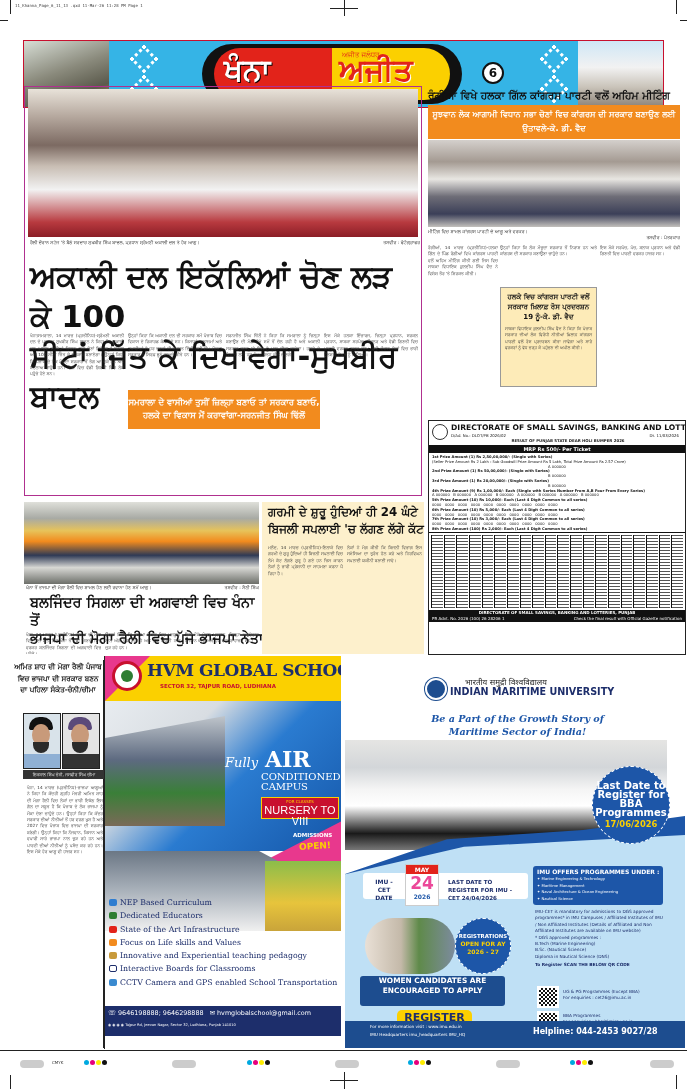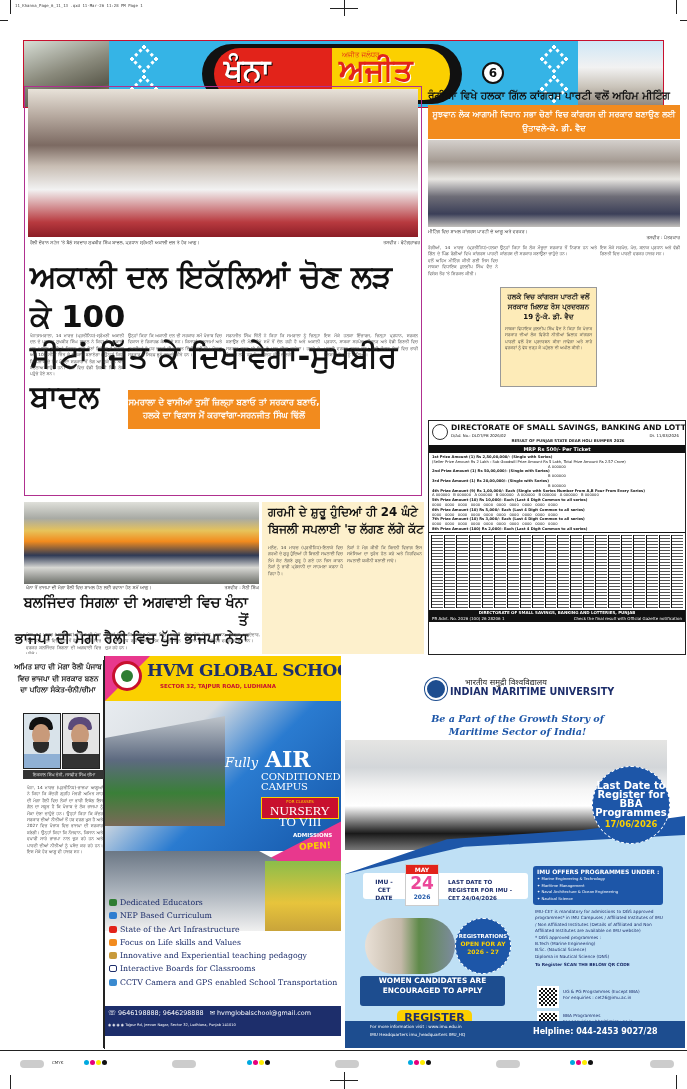--- a/index.html
+++ b/index.html
@@ -35,21 +35,21 @@
 .yellow-box .t{font-size:4.2px;line-height:6.4px;color:#333;padding:0 4px;text-align:justify}
 .lottery{left:428px;top:420px;width:258px;height:235px;border:1px solid #222;background:#fff;overflow:hidden}
 .lot-title{font-size:7.6px;font-weight:bold;line-height:10px;padding:2px 0 0 22px;color:#111;white-space:nowrap}
 .lot-line{font-size:3.9px;line-height:5px;color:#222;padding-left:22px;white-space:nowrap}
 .lot-bar{background:#111;color:#fff;font-size:5px;text-align:center;line-height:8px;font-weight:bold;margin:2px 0}
 .lot-prize{font-size:3.7px;line-height:4.8px;color:#111;padding:0 3px;white-space:nowrap;overflow:hidden}
 .lot-grid{display:grid;grid-template-columns:repeat(20,1fr);gap:1px;padding:2px 2px;border-top:1px solid #111;height:78px}
 .lot-grid span{background:repeating-linear-gradient(180deg,#555 0 1px,#fff 1px 3px);border-left:1px solid #111}
 .lot-foot{background:#111;color:#fff;font-size:4px;line-height:6px;padding:0 3px;white-space:nowrap;overflow:hidden}
 .photo-bjp{left:24px;top:502px;width:235px;height:82px;background:linear-gradient(180deg,#dfe0da 0%,#a8aaa4 20%,#e7c35a 35%,#f28b1e 48%,#2f3a55 65%,#d8d8d4 80%,#6d6f6a 100%)}
-.bjp-head{left:13px;top:593px;width:235px;font-size:14.5px;font-weight:bold;line-height:18px;color:#111;text-align:right}
+.bjp-head{left:30px;top:593px;width:235px;font-size:14.5px;font-weight:bold;line-height:18px;color:#111;text-align:left}
 .heat-box{left:262px;top:502px;width:162px;height:152px;background:#fdf0cc}
 .heat-head{left:268px;top:504px;width:156px;font-size:11.8px;font-weight:bold;line-height:17px;color:#111;}
 .vline{background:#222}
 .left-col-head{left:14px;top:661px;width:88px;font-size:7.2px;font-weight:bold;line-height:11.5px;text-align:center;color:#111}
 .portrait{height:56px;border:1px solid #222;overflow:hidden}
 .portrait .face{position:absolute;left:8px;top:10px;width:18px;height:22px;border-radius:50%;background:#c89a7a}
 .portrait .turban{position:absolute;left:5px;top:3px;width:24px;height:13px;border-radius:12px 12px 3px 3px}
 .portrait .beard{position:absolute;left:9px;top:28px;width:16px;height:11px;border-radius:0 0 8px 8px;background:#2b2b2b}
 .portrait .shirt{position:absolute;left:0;top:40px;width:100%;height:16px}
 .portrait-cap{left:23px;top:770px;width:82px;height:9px;background:#333;color:#fff;font-size:4.2px;line-height:9px;text-align:center}
@@ -61,21 +61,21 @@
 .hvm-logo:after{content:"";position:absolute;left:6px;top:6px;width:12px;height:12px;border-radius:50%;background:#2e7d32}
 .hvm-name{position:absolute;left:42px;top:4px;font-family:"DejaVu Serif",serif;font-size:17px;font-weight:bold;color:#1d2e6b;white-space:nowrap;letter-spacing:-.5px}
 .hvm-addr{position:absolute;left:55px;top:27px;font-size:5.5px;font-weight:bold;color:#c8102e;white-space:nowrap}
 .hvm-blue{position:absolute;left:0;top:45px;width:237px;height:150px;background:linear-gradient(135deg,#e8ecf0 0%,#d8dde2 30%,#2a7bd0 55%,#1556a8 100%)}
 .hvm-photo1{position:absolute;left:0;top:60px;width:120px;height:110px;background:linear-gradient(180deg,#bfc5cb 0%,#5d6a80 40%,#3a7f38 70%,#7a6a58 100%);clip-path:polygon(0 20%,100% 0,100% 100%,0 100%)}
 .hvm-fully{position:absolute;left:120px;top:99px;font-family:"DejaVu Serif",serif;font-style:italic;font-size:13px;color:#fff}
 .hvm-air{position:absolute;left:160px;top:90px;font-family:"DejaVu Serif",serif;font-size:22px;font-weight:bold;color:#fff}
 .hvm-cond{position:absolute;left:156px;top:116px;font-family:"DejaVu Serif",serif;font-size:10px;color:#fff;line-height:10px;white-space:nowrap}
 .hvm-classes{position:absolute;left:156px;top:141px;width:78px;height:22px;background:#c8102e;border:1px solid #fbd000;text-align:center;color:#fff}
 .hvm-classes .a{font-size:4px;line-height:7px;color:#fbd000}
-.hvm-classes .b{font-family:Liberation Serif, serif;font-size:13px;line-height:11px}
+.hvm-classes .b{font-family:Liberation Sans, sans-serif;font-size:11px;line-height:11px}
 .hvm-pink2{position:absolute;left:120px;top:165px;width:117px;height:60px;background:#e8388d;clip-path:polygon(100% 0,100% 100%,0 100%)}
 .hvm-adm{position:absolute;left:188px;top:176px;font-size:5.5px;font-weight:bold;color:#fff;white-space:nowrap}
 .hvm-open{position:absolute;left:194px;top:185px;font-size:9px;font-weight:bold;color:#fbd000;transform:rotate(-4deg)}
 .hvm-mid{position:absolute;left:0;top:195px;width:237px;height:80px;background:linear-gradient(180deg,#6b7785 0%,#aab2bb 50%,#f0f0f0 100%);clip-path:polygon(0 0,65% 0,100% 55%,100% 100%,0 100%)}
 .hvm-slide{position:absolute;left:160px;top:205px;width:77px;height:70px;background:linear-gradient(180deg,#8bbd4a 0%,#e7c43c 60%,#c9a43a 100%)}
 .hvm-feat{position:absolute;left:4px;top:240px;width:230px}
 .hvm-feat div{font-family:"DejaVu Serif",serif;font-size:7.8px;line-height:13.3px;color:#1d2e6b;white-space:nowrap}
 .hvm-feat .ic{display:inline-block;width:8px;height:7px;margin-right:3px;vertical-align:-1px;border-radius:2px}
 .hvm-contact{position:absolute;left:0;top:350px;width:237px;height:30px;background:#1d2e6b;color:#fff}
 .hvm-contact .p{font-size:6.4px;line-height:14px;padding-left:3px;white-space:nowrap}
@@ -293,22 +293,22 @@
   <div class="hvm-classes">
     <div class="a">FOR CLASSES</div>
     <div class="b">NURSERY TO VIII</div>
   </div>
   <div class="hvm-pink2"></div>
   <div class="hvm-adm">ADMISSIONS</div>
   <div class="hvm-open">OPEN!</div>
   <div class="hvm-mid"></div>
   <div class="hvm-slide"></div>
   <div class="hvm-feat">
+    <div><span class="ic" style="background:#2e7dd0"></span><span>NEP Based Curriculum</span></div>
     <div><span class="ic" style="background:#2e7d32"></span><span>Dedicated Educators</span></div>
-    <div><span class="ic" style="background:#2e7dd0"></span><span>NEP Based Curriculum</span></div>
     <div><span class="ic" style="background:#e2231a"></span><span>State of the Art Infrastructure</span></div>
     <div><span class="ic" style="background:#f28b1e"></span><span>Focus on Life skills and Values</span></div>
     <div><span class="ic" style="background:#c89a3a"></span><span>Innovative and Experiential teaching pedagogy</span></div>
     <div><span class="ic" style="background:#fff;border:1px solid #1d2e6b"></span><span>Interactive Boards for Classrooms</span></div>
     <div><span class="ic" style="background:#3a8ad0"></span><span>CCTV Camera and GPS enabled School Transportation</span></div>
   </div>
   <div class="hvm-contact">
     <div class="p"><span>☏ </span><span>9646198888; 9646298888</span> &nbsp; <span>✉ </span><span>hvmglobalschool@gmail.com</span></div>
     <div class="s"><span>◉ ◉ ◉ ◉ </span><span>Tajpur Rd, Jeevan Nagar, Sector 32, Ludhiana, Punjab 141010</span></div>
   </div>

